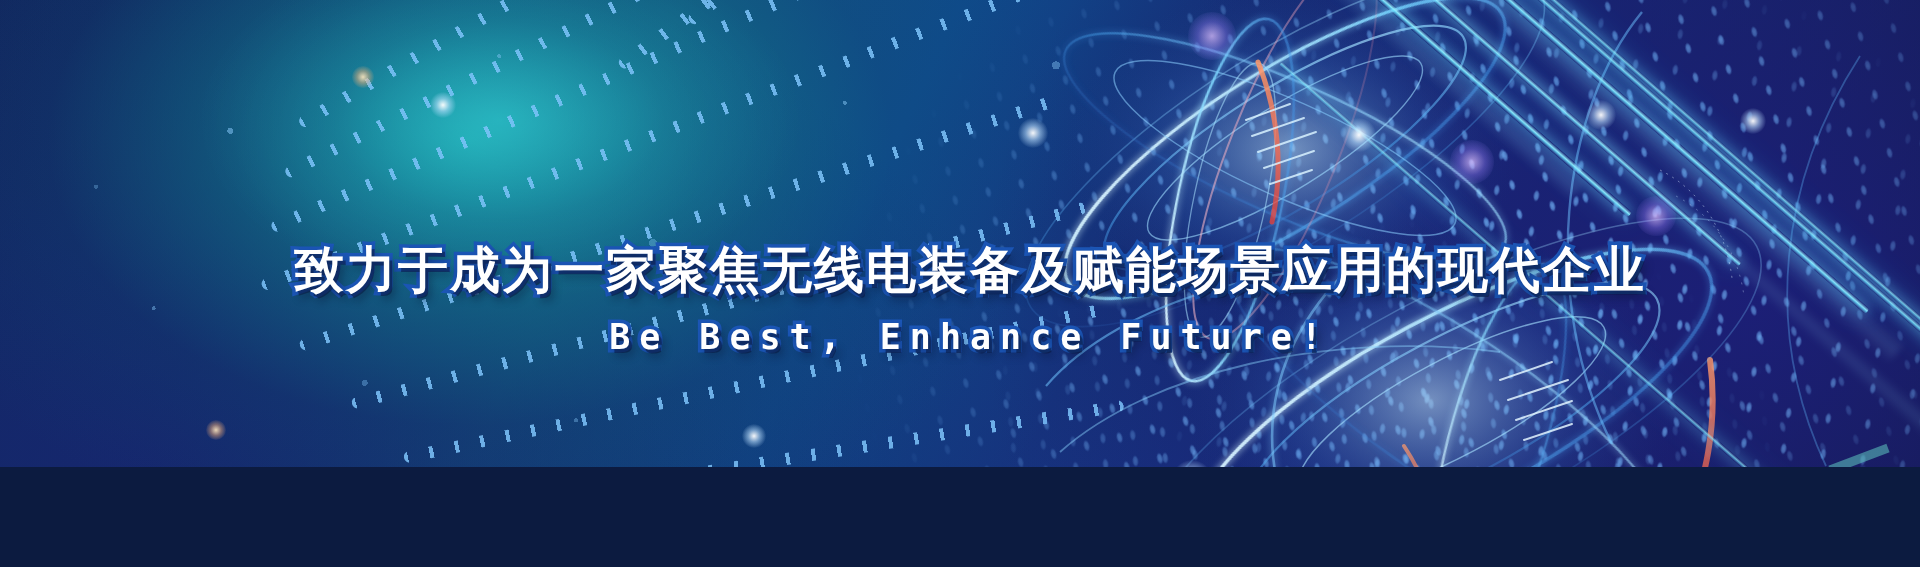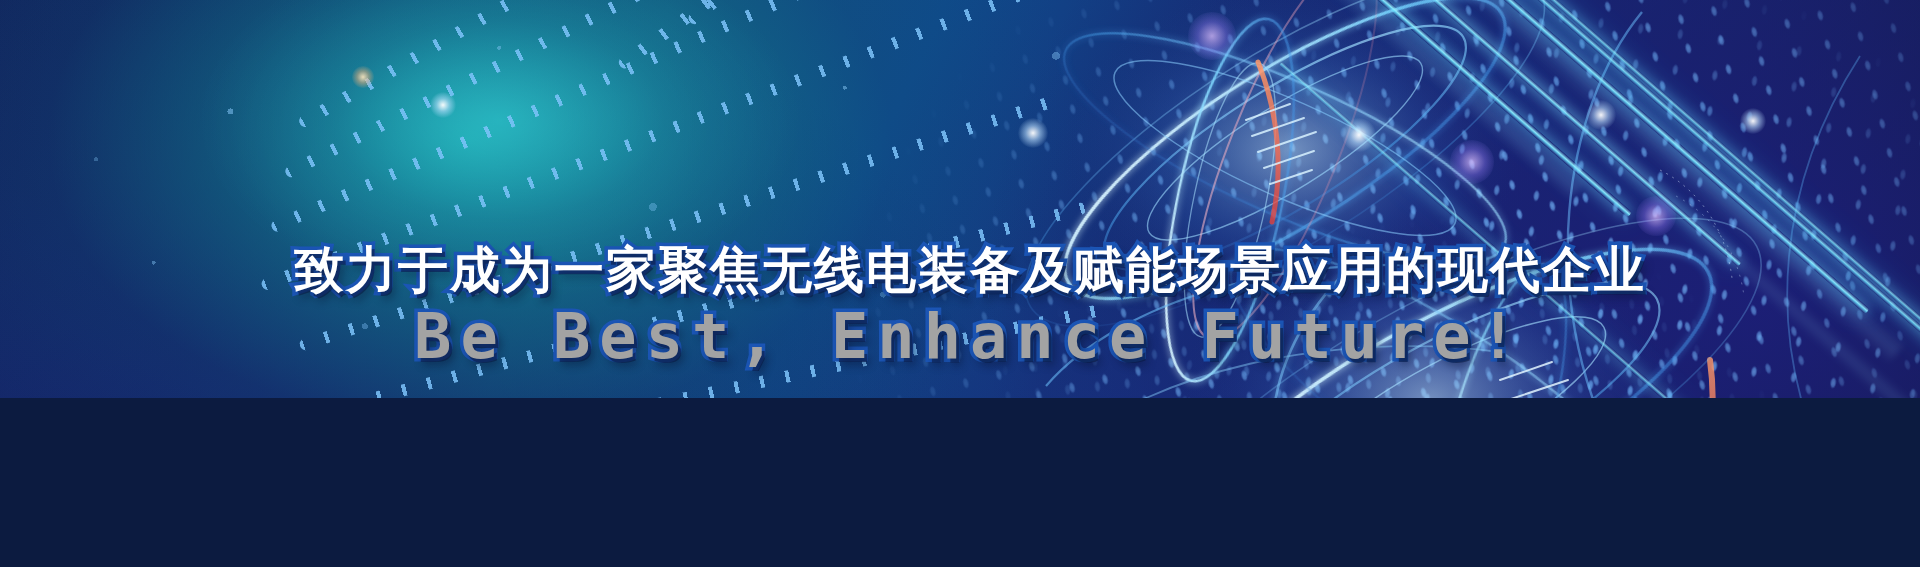--- a/index.html
+++ b/index.html
@@ -3,21 +3,21 @@
 <meta charset="utf-8">
 <style>
   html, body {
     margin: 0;
     padding: 0;
     background: #0c1b40;
   }
   #banner {
     position: relative;
     width: 1920px;
-    height: 398px;
+    height: 467px;
     overflow: hidden;
     font-family: "Liberation Sans", sans-serif;
     background: #122a5e;
   }
   .layer {
     position: absolute;
     inset: 0;
     pointer-events: none;
   }
 
@@ -167,24 +167,24 @@
     padding: 0 0 0 20px;
     -webkit-text-stroke: 7px #1b55b5;
     paint-order: stroke fill;
     text-shadow:
       3px 4px 0 rgba(10,24,62,0.55),
       5px 7px 9px rgba(6,16,46,0.45);
   }
   .subline {
     font-family: "DejaVu Sans Mono", "Liberation Mono", monospace;
     font-weight: bold;
-    font-size: 62px;
+    font-size: 35px;
     line-height: 62px;
     letter-spacing: 9px;
-    color: #a3a3a3;
+    color: #ffffff;
     margin: 4px 0 0 0;
     padding: 0 0 0 20px;
     -webkit-text-stroke: 7px #1b55b5;
     paint-order: stroke fill;
     text-shadow:
       3px 4px 0 rgba(10,24,62,0.55),
       5px 7px 9px rgba(6,16,46,0.45);
   }
 </style>
 </head>

